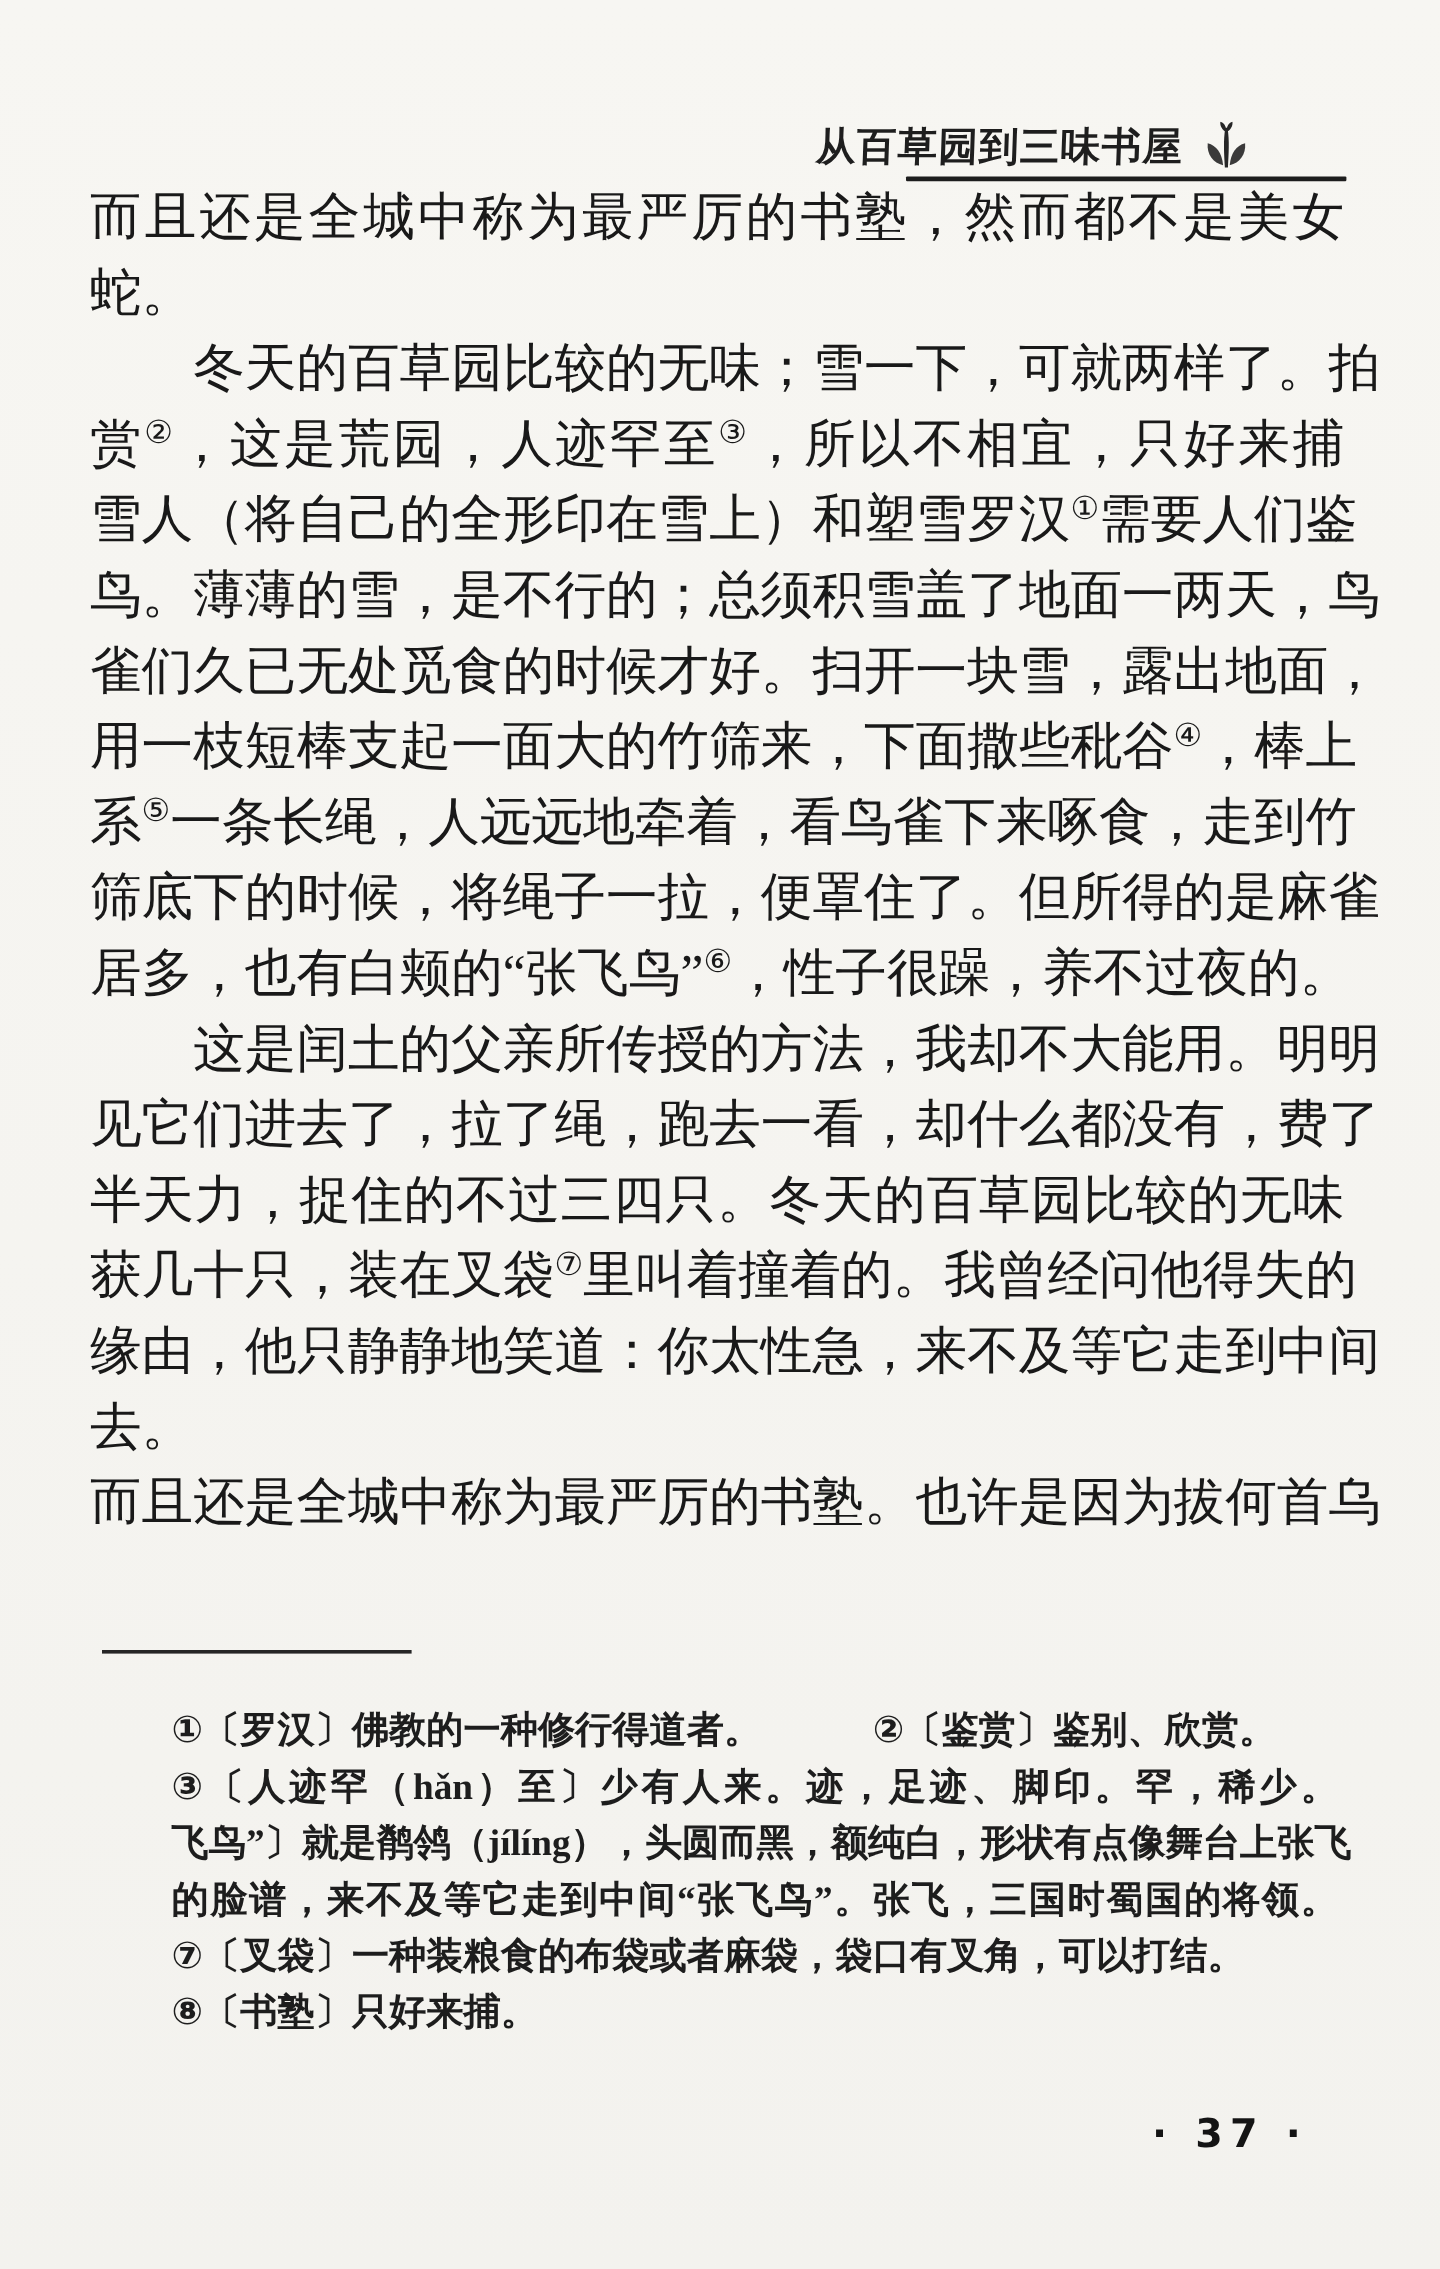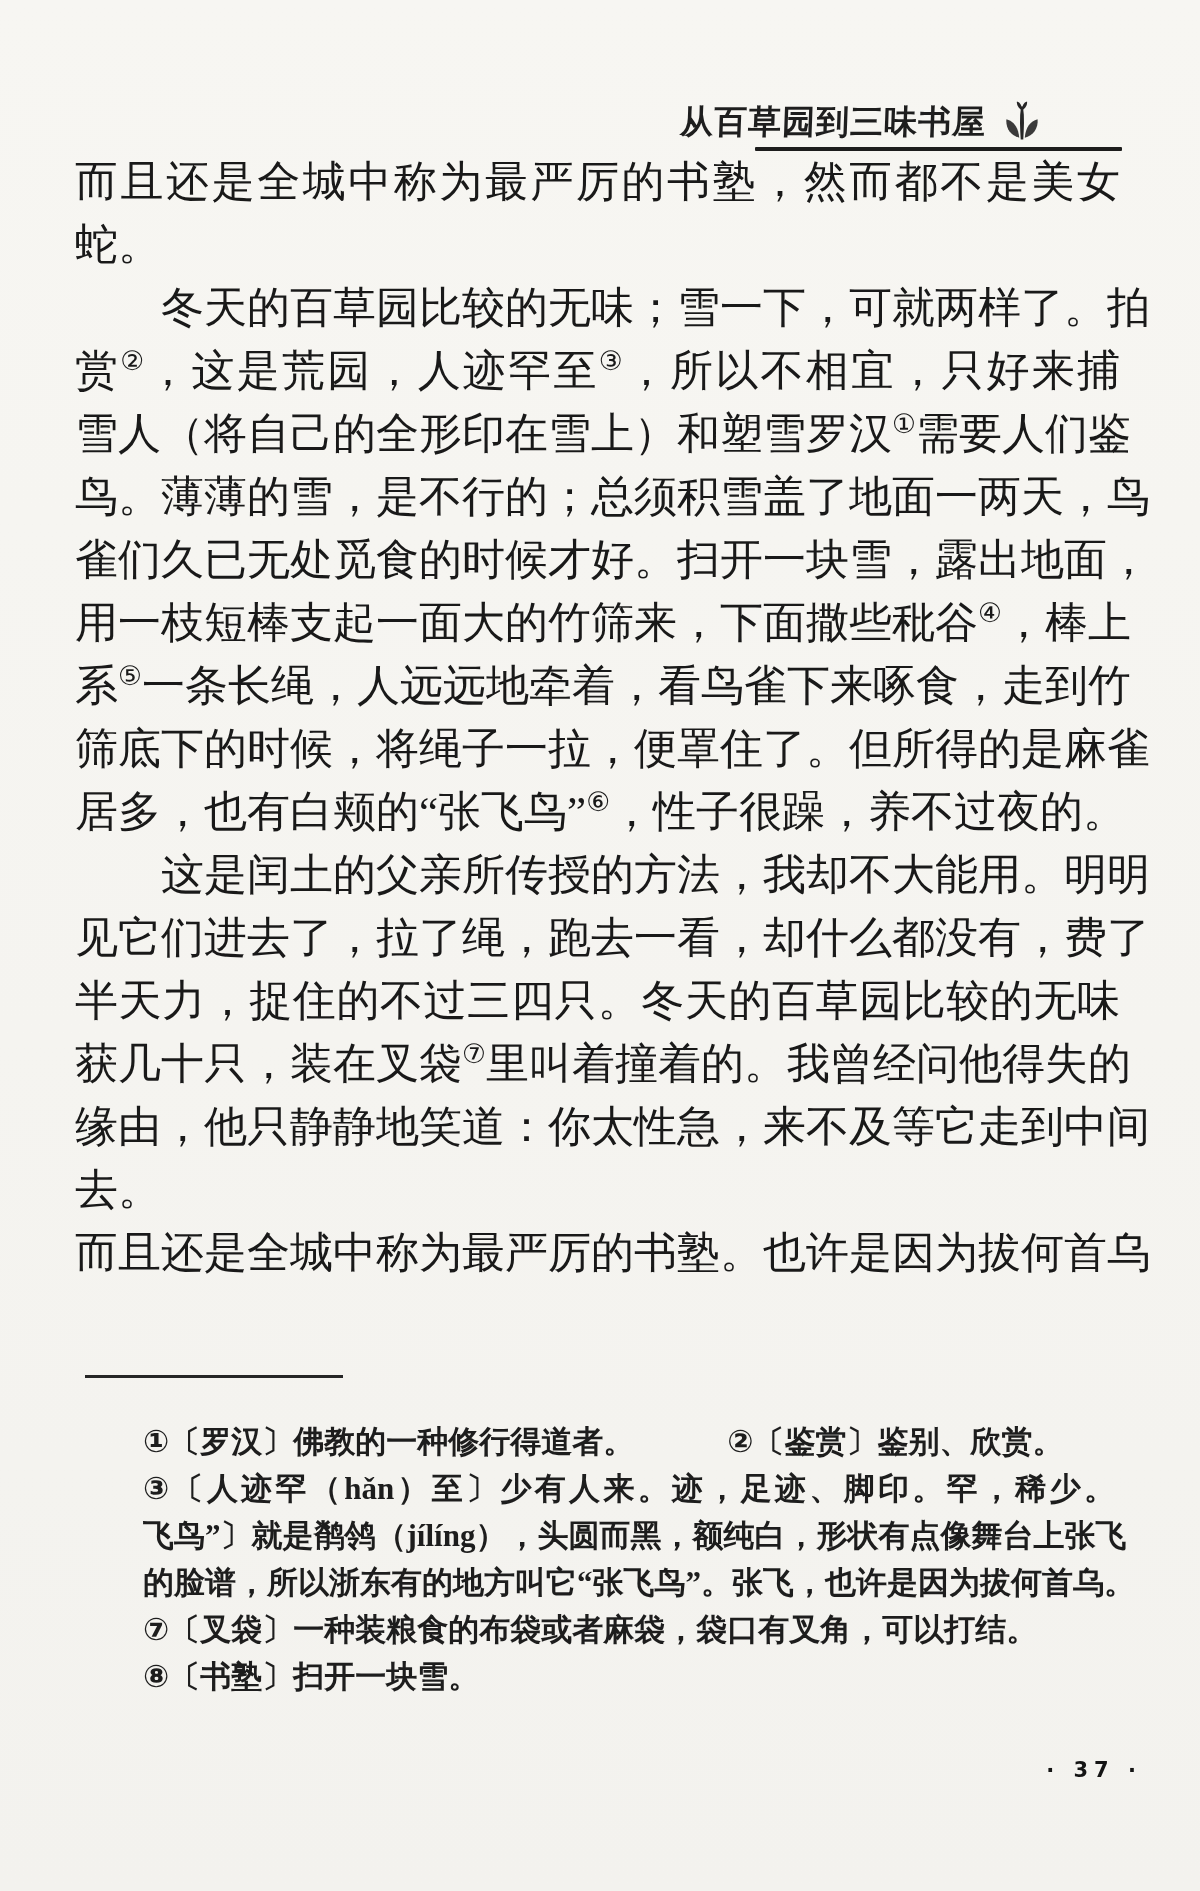--- a/index.html
+++ b/index.html
@@ -42,24 +42,24 @@
   
   .footnotes { position: absolute; left: 143px; top: 1418px; width: 972px; font-weight: bold; }
   .fline {
     height: 47px; line-height: 47px; font-size: 31px;
     text-align: justify; text-align-last: justify;
     white-space: nowrap; color: #1d1d1d;
   }
   .fline.left { text-align-last: left; }
   
   .pageno {
-    position: absolute; left: 1012px; top: 1758px; width: 130px;
+    position: absolute; left: 960px; top: 1758px; width: 130px;
     font-family: "DejaVu Sans", "Liberation Sans", sans-serif;
-    font-size: 21px; font-weight: bold; color: #141414;
-    text-align: right; letter-spacing: 6px; white-space: nowrap;
+    font-size: 33px; font-weight: bold; color: #141414;
+    text-align: left; letter-spacing: 6px; white-space: nowrap;
   }
 </style>
 </head>
 <body>
 
 <div class="page">
 
   <div class="hdr">
     <div class="hdr-row">
       <span class="hdr-title">从百草园到三味书屋</span>
@@ -98,20 +98,20 @@
     <div class="bline short">去。</div>
     <div class="bline">而且还是全城中称为最严厉的书塾。也许是因为拔何首乌</div>
   </div>
 
   <div class="fsep"></div>
 
   <div class="footnotes">
     <div class="fline left">①〔罗汉〕佛教的一种修行得道者。　　　②〔鉴赏〕鉴别、欣赏。</div>
     <div class="fline">③〔人迹罕（hǎn）至〕少有人来。迹，足迹、脚印。罕，稀少。</div>
     <div class="fline">飞鸟”〕就是鹡鸰（jílíng），头圆而黑，额纯白，形状有点像舞台上张飞</div>
-    <div class="fline">的脸谱，所以浙东有的地方叫它“张飞鸟”。张飞，也许是因为拔何首乌。</div>
+    <div class="fline">的脸谱，来不及等它走到中间“张飞鸟”。张飞，三国时蜀国的将领。</div>
     <div class="fline left">⑦〔叉袋〕一种装粮食的布袋或者麻袋，袋口有叉角，可以打结。</div>
-    <div class="fline left">⑧〔书塾〕扫开一块雪。</div>
+    <div class="fline left">⑧〔书塾〕只好来捕。</div>
   </div>
 
   <div class="pageno">· 37 ·</div>
 
 </div>
 
 </body></html>

